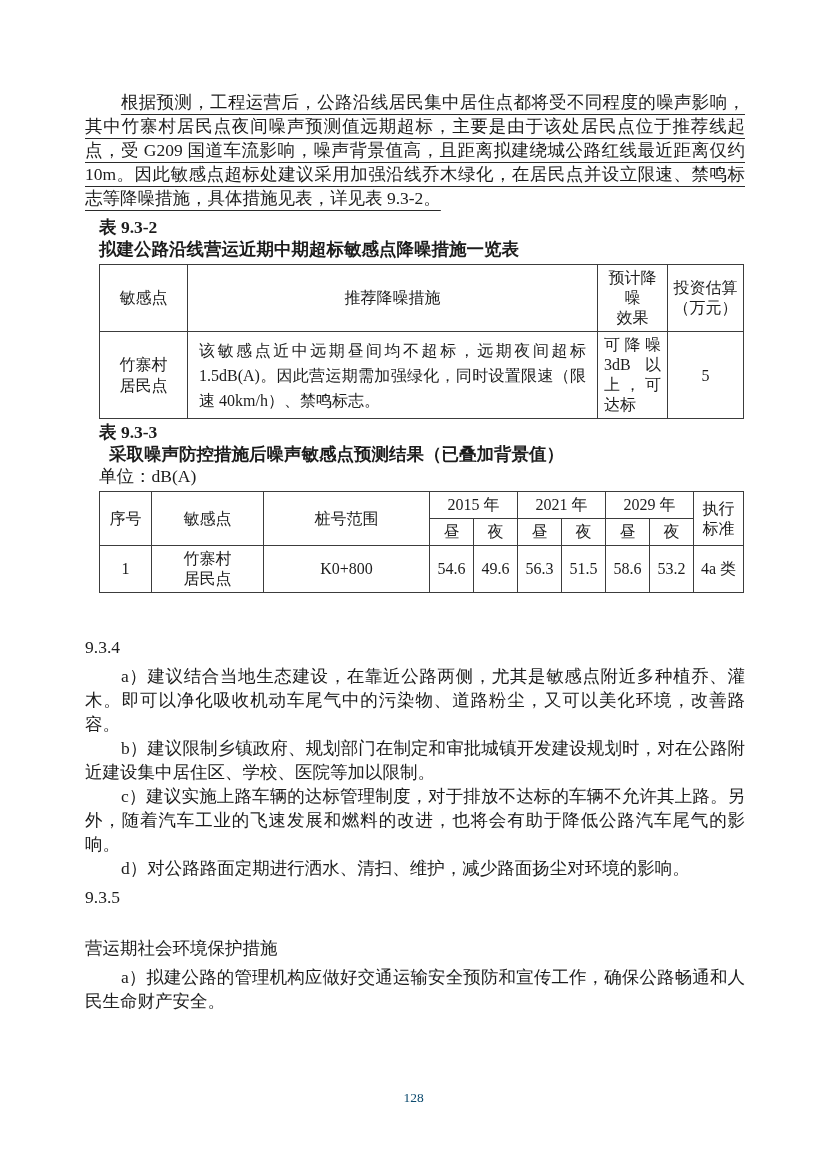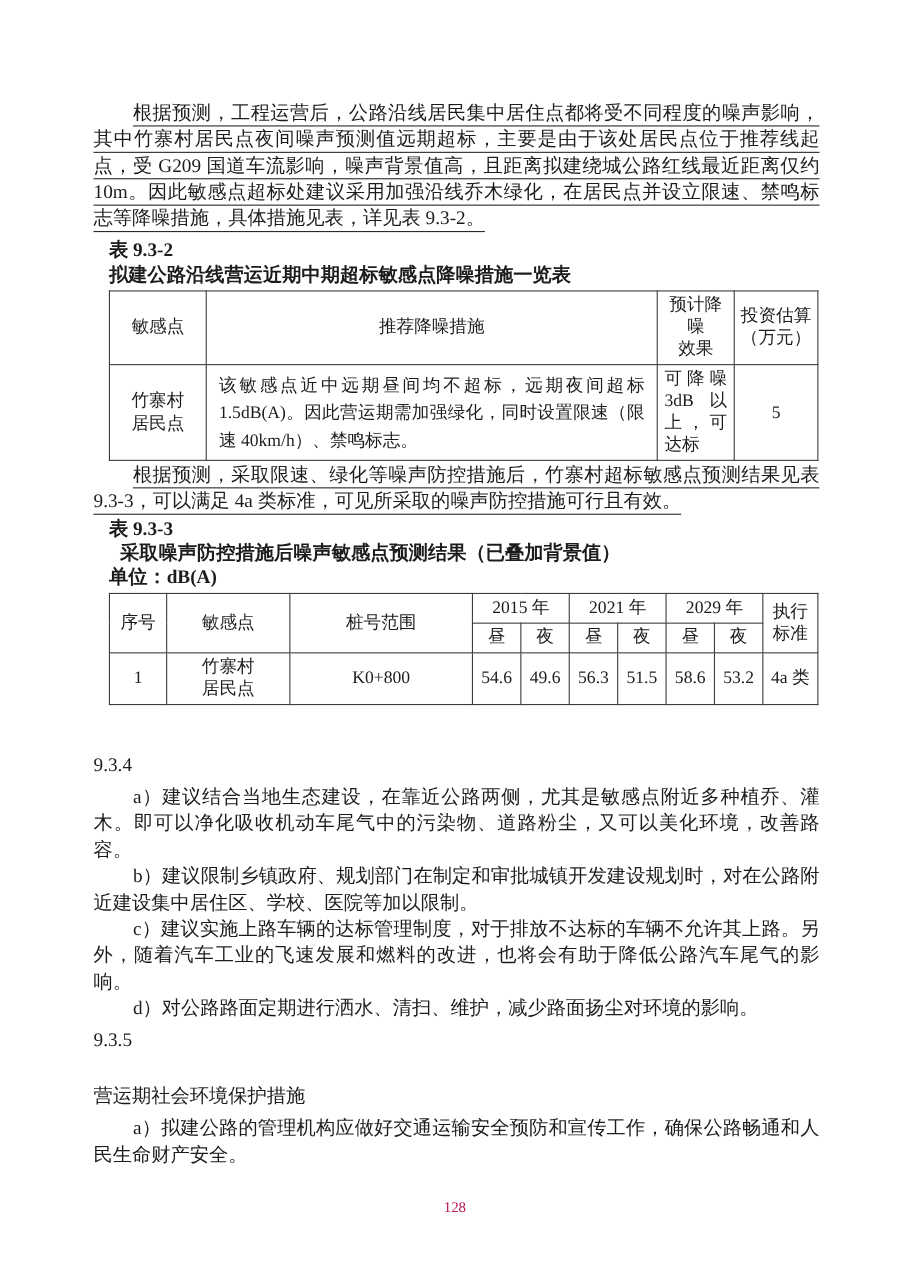--- a/index.html
+++ b/index.html
@@ -34,21 +34,21 @@
     font-weight: bold;
     font-size: 17.5px;
     line-height: 22px;
     margin: 6px 0 4px 14px;
     flex-direction: column;
   }
   .caption .cap-label { flex: 0 0 auto; }
   .caption .cap-title { flex: 1 1 auto; text-align: center; }
   .caption2 { margin-top: 2px; }
   .caption2 .cap-title { text-align: center; padding-left: 10px; }
-  .caption2 .cap-unit { flex: 0 0 auto; font-weight: bold; }
+  .caption2 .cap-unit { flex: 0 0 auto; font-weight: normal; }
 
   table {
     border-collapse: collapse;
     table-layout: fixed;
     width: 644px;
     margin-left: 14px;
     font-size: 16px;
   }
   th, td {
     border: 1px solid #3c3c3c;
@@ -87,21 +87,21 @@
     margin-top: 37px;
   }
   .heading.h935 { margin-top: 0; flex-direction: column; }
 
   .page-number {
     position: absolute;
     left: 0; right: 0;
     top: 1090px;
     text-align: center;
     font-size: 13.5px;
-    color: #be185d;
+    color: #0c4a6e;
   }
 </style>
 </head>
 <body>
 
 <div class="page">
   <main class="content">
 
     <p class="para underline">根据预测，工程运营后，公路沿线居民集中居住点都将受不同程度的噪声影响，其中竹寨村居民点夜间噪声预测值远期超标，主要是由于该处居民点位于推荐线起点，受 G209 国道车流影响，噪声背景值高，且距离拟建绕城公路红线最近距离仅约 10m。因此敏感点超标处建议采用加强沿线乔木绿化，在居民点并设立限速、禁鸣标志等降噪措施，具体措施见表，详见表 9.3-2。</p>
 
@@ -131,21 +131,20 @@
         <tr>
           <td class="pre">竹寨村
 居民点</td>
           <td class="justify-cell">该敏感点近中远期昼间均不超标，远期夜间超标 1.5dB(A)。因此营运期需加强绿化，同时设置限速（限速 40km/h）、禁鸣标志。</td>
           <td class="effect-cell">可降噪 3dB 以上，可达标</td>
           <td>5</td>
         </tr>
       </tbody>
     </table>
 
-    <p class="para underline mt-para">根据预测，采取限速、绿化等噪声防控措施后，竹寨村超标敏感点预测结果见表 9.3-3，可以满足 4a 类标准，可见所采取的噪声防控措施可行且有效。</p>
 
     <div class="caption caption2">
       <span class="cap-label">表 9.3-3</span>
       <span class="cap-title">采取噪声防控措施后噪声敏感点预测结果（已叠加背景值）</span>
       <span class="cap-unit">单位：dB(A)</span>
     </div>
 
     <table class="t933">
       <colgroup>
         <col style="width:52px">

